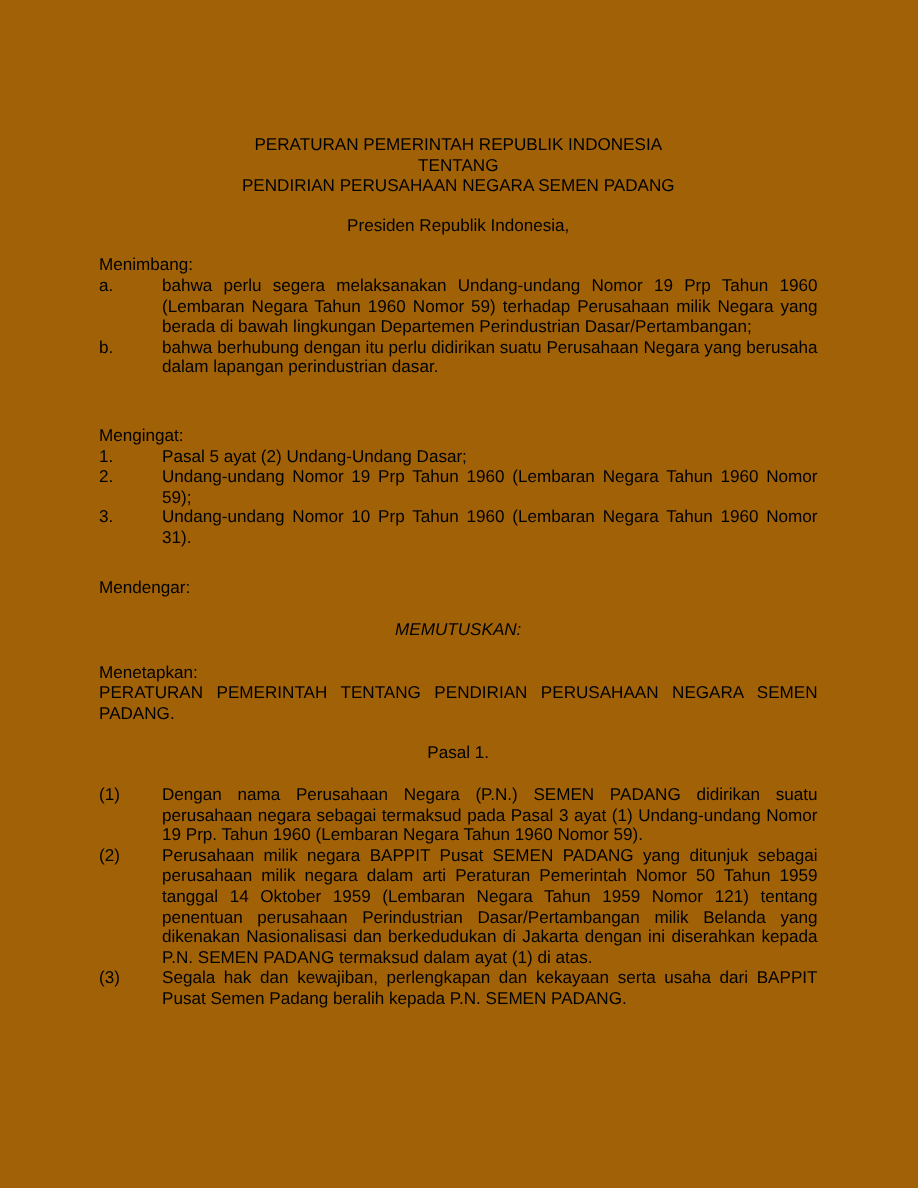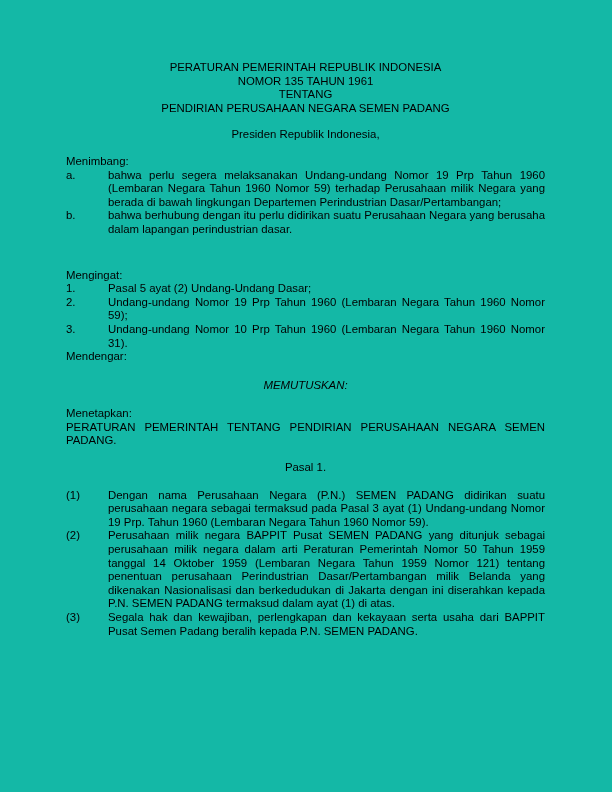--- a/index.html
+++ b/index.html
@@ -5,32 +5,32 @@
   html, body { margin: 0; padding: 0; background: #ffffff; }
   body {
     width: 612px; height: 792px;
     font-family: "Liberation Sans", sans-serif;
     color: #000000;
     -webkit-font-smoothing: antialiased;
   }
   .page {
     box-sizing: border-box;
     width: 612px; height: 792px;
-    padding: 61px 67px 40px 66px;
+    padding: 91px 67px 40px 66px;
     font-size: 11.4px;
     line-height: 13.6px;
-    background: #14b8a6;
+    background: #a16207;
     overflow: hidden;
   }
   .center { text-align: center; }
   .justify { text-align: justify; }
   .block-gap-sm { margin-top: 13px; }
   .sec-menimbang { margin-top: 13px; }
   .sec-mengingat { margin-top: 32px; }
-  .sec-mendengar { }
+  .sec-mendengar { margin-top: 19px; }
   .sec-memutuskan { margin-top: 15px; font-style: italic; }
   .sec-menetapkan { margin-top: 15px; }
   .sec-bab { margin-top: 13px; }
   .sec-pasal { margin-top: 13px; }
   .sec-pasal-items { margin-top: 14px; }
   .hang {
     position: relative;
     padding-left: 42px;
     text-align: justify;
   }
@@ -40,21 +40,20 @@
     text-align: left;
   }
 </style>
 </head>
 <body>
 
 <div class="page">
 
   <div class="center">
     <div>PERATURAN PEMERINTAH REPUBLIK INDONESIA</div>
-    <div>NOMOR 135 TAHUN 1961</div>
     <div>TENTANG</div>
     <div>PENDIRIAN PERUSAHAAN NEGARA SEMEN PADANG</div>
   </div>
 
   <div class="center block-gap-sm">Presiden Republik Indonesia,</div>
 
   <div class="sec-menimbang">
     <div>Menimbang:</div>
     <div class="hang">
       <span class="marker">a.</span>

